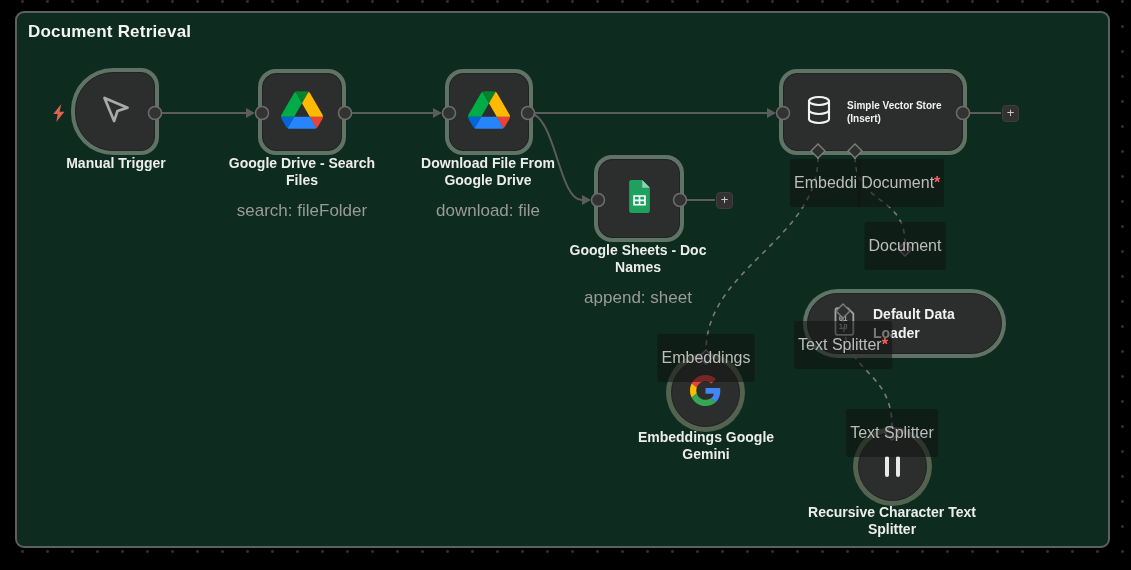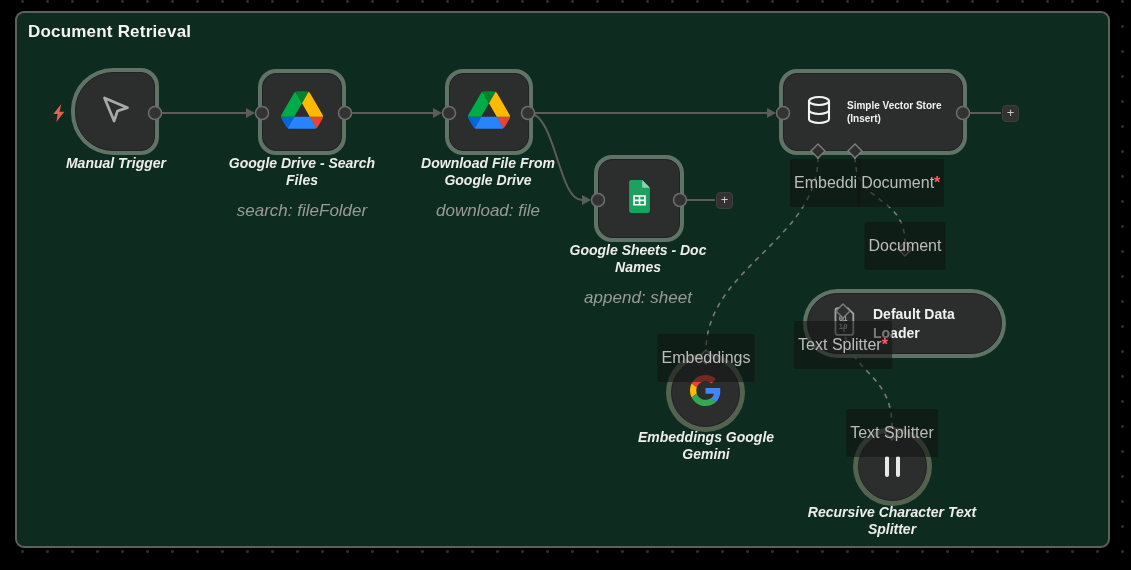--- a/index.html
+++ b/index.html
@@ -31,21 +31,21 @@
   .node-sq{width:80px;height:78px;border-radius:14px;}
   .node-trigger{border-radius:38px 14px 14px 38px;}
   .node-wide{width:180px;height:78px;border-radius:14px;
     justify-content:flex-start;padding-left:20px;gap:13px;}
   .node-pill{width:195px;height:61px;border-radius:31px;
     justify-content:flex-start;padding-left:24px;gap:14px;margin-top:43px;}
   .node-circle{width:69px;height:69px;border-radius:50%;box-shadow:0 0 0 5px #53634f;}
   .node-title{font-size:10px;font-weight:bold;color:#f1f1f1;line-height:1.3;text-align:left;}
   .node-wide .node-title{width:108px;}
   
-  .label-group{position:absolute;z-index:2;text-align:center;transform:translateX(-50%);font-style:italic;}
+  .label-group{position:absolute;z-index:2;text-align:center;transform:translateX(-50%);}
   .node-label{font-size:14px;font-weight:bold;color:#ededed;line-height:1.22;}
   .node-subtitle{font-size:17px;color:#9a9a9a;margin-top:12px;}
   
   .conn-label{
     position:absolute;z-index:4;font-size:16px;color:#bcbcbc;white-space:nowrap;
     background:rgba(18,18,18,.55);padding:15px 4px;border-radius:2px;
   }
   .conn-label.centered{transform:translateX(-50%);}
   .chip-row{position:absolute;z-index:4;display:flex;}
   .chip-row .conn-label{position:static;}

